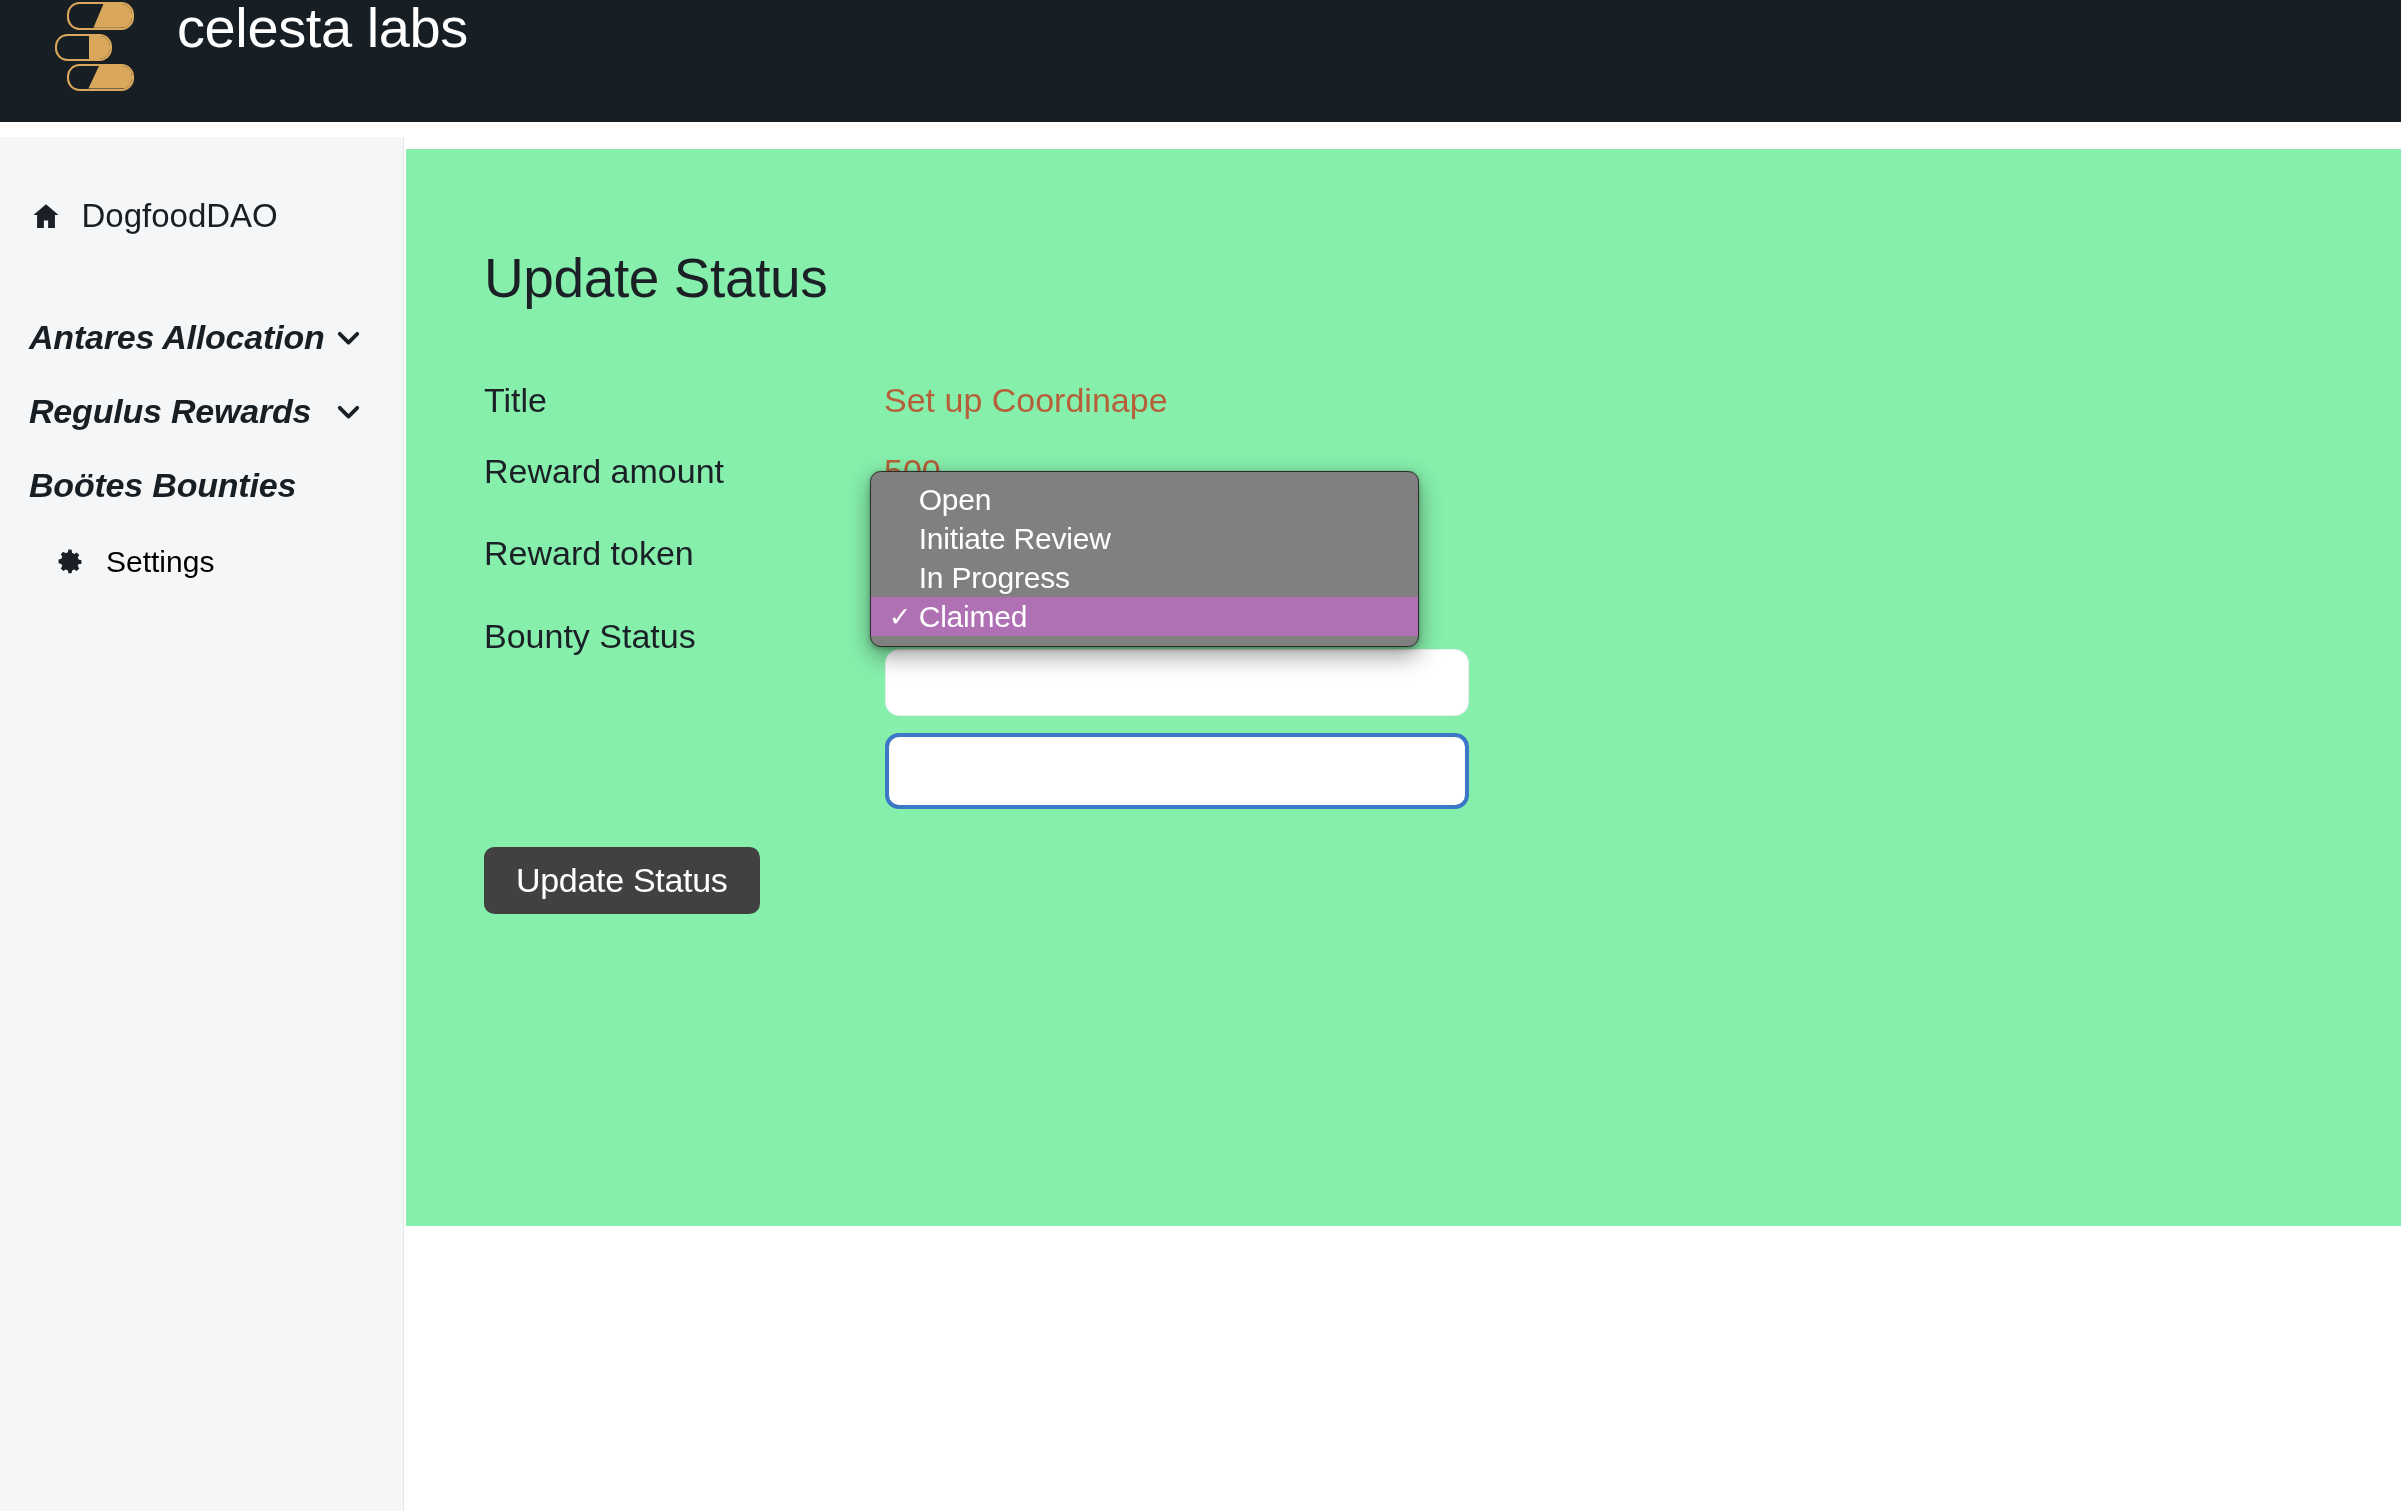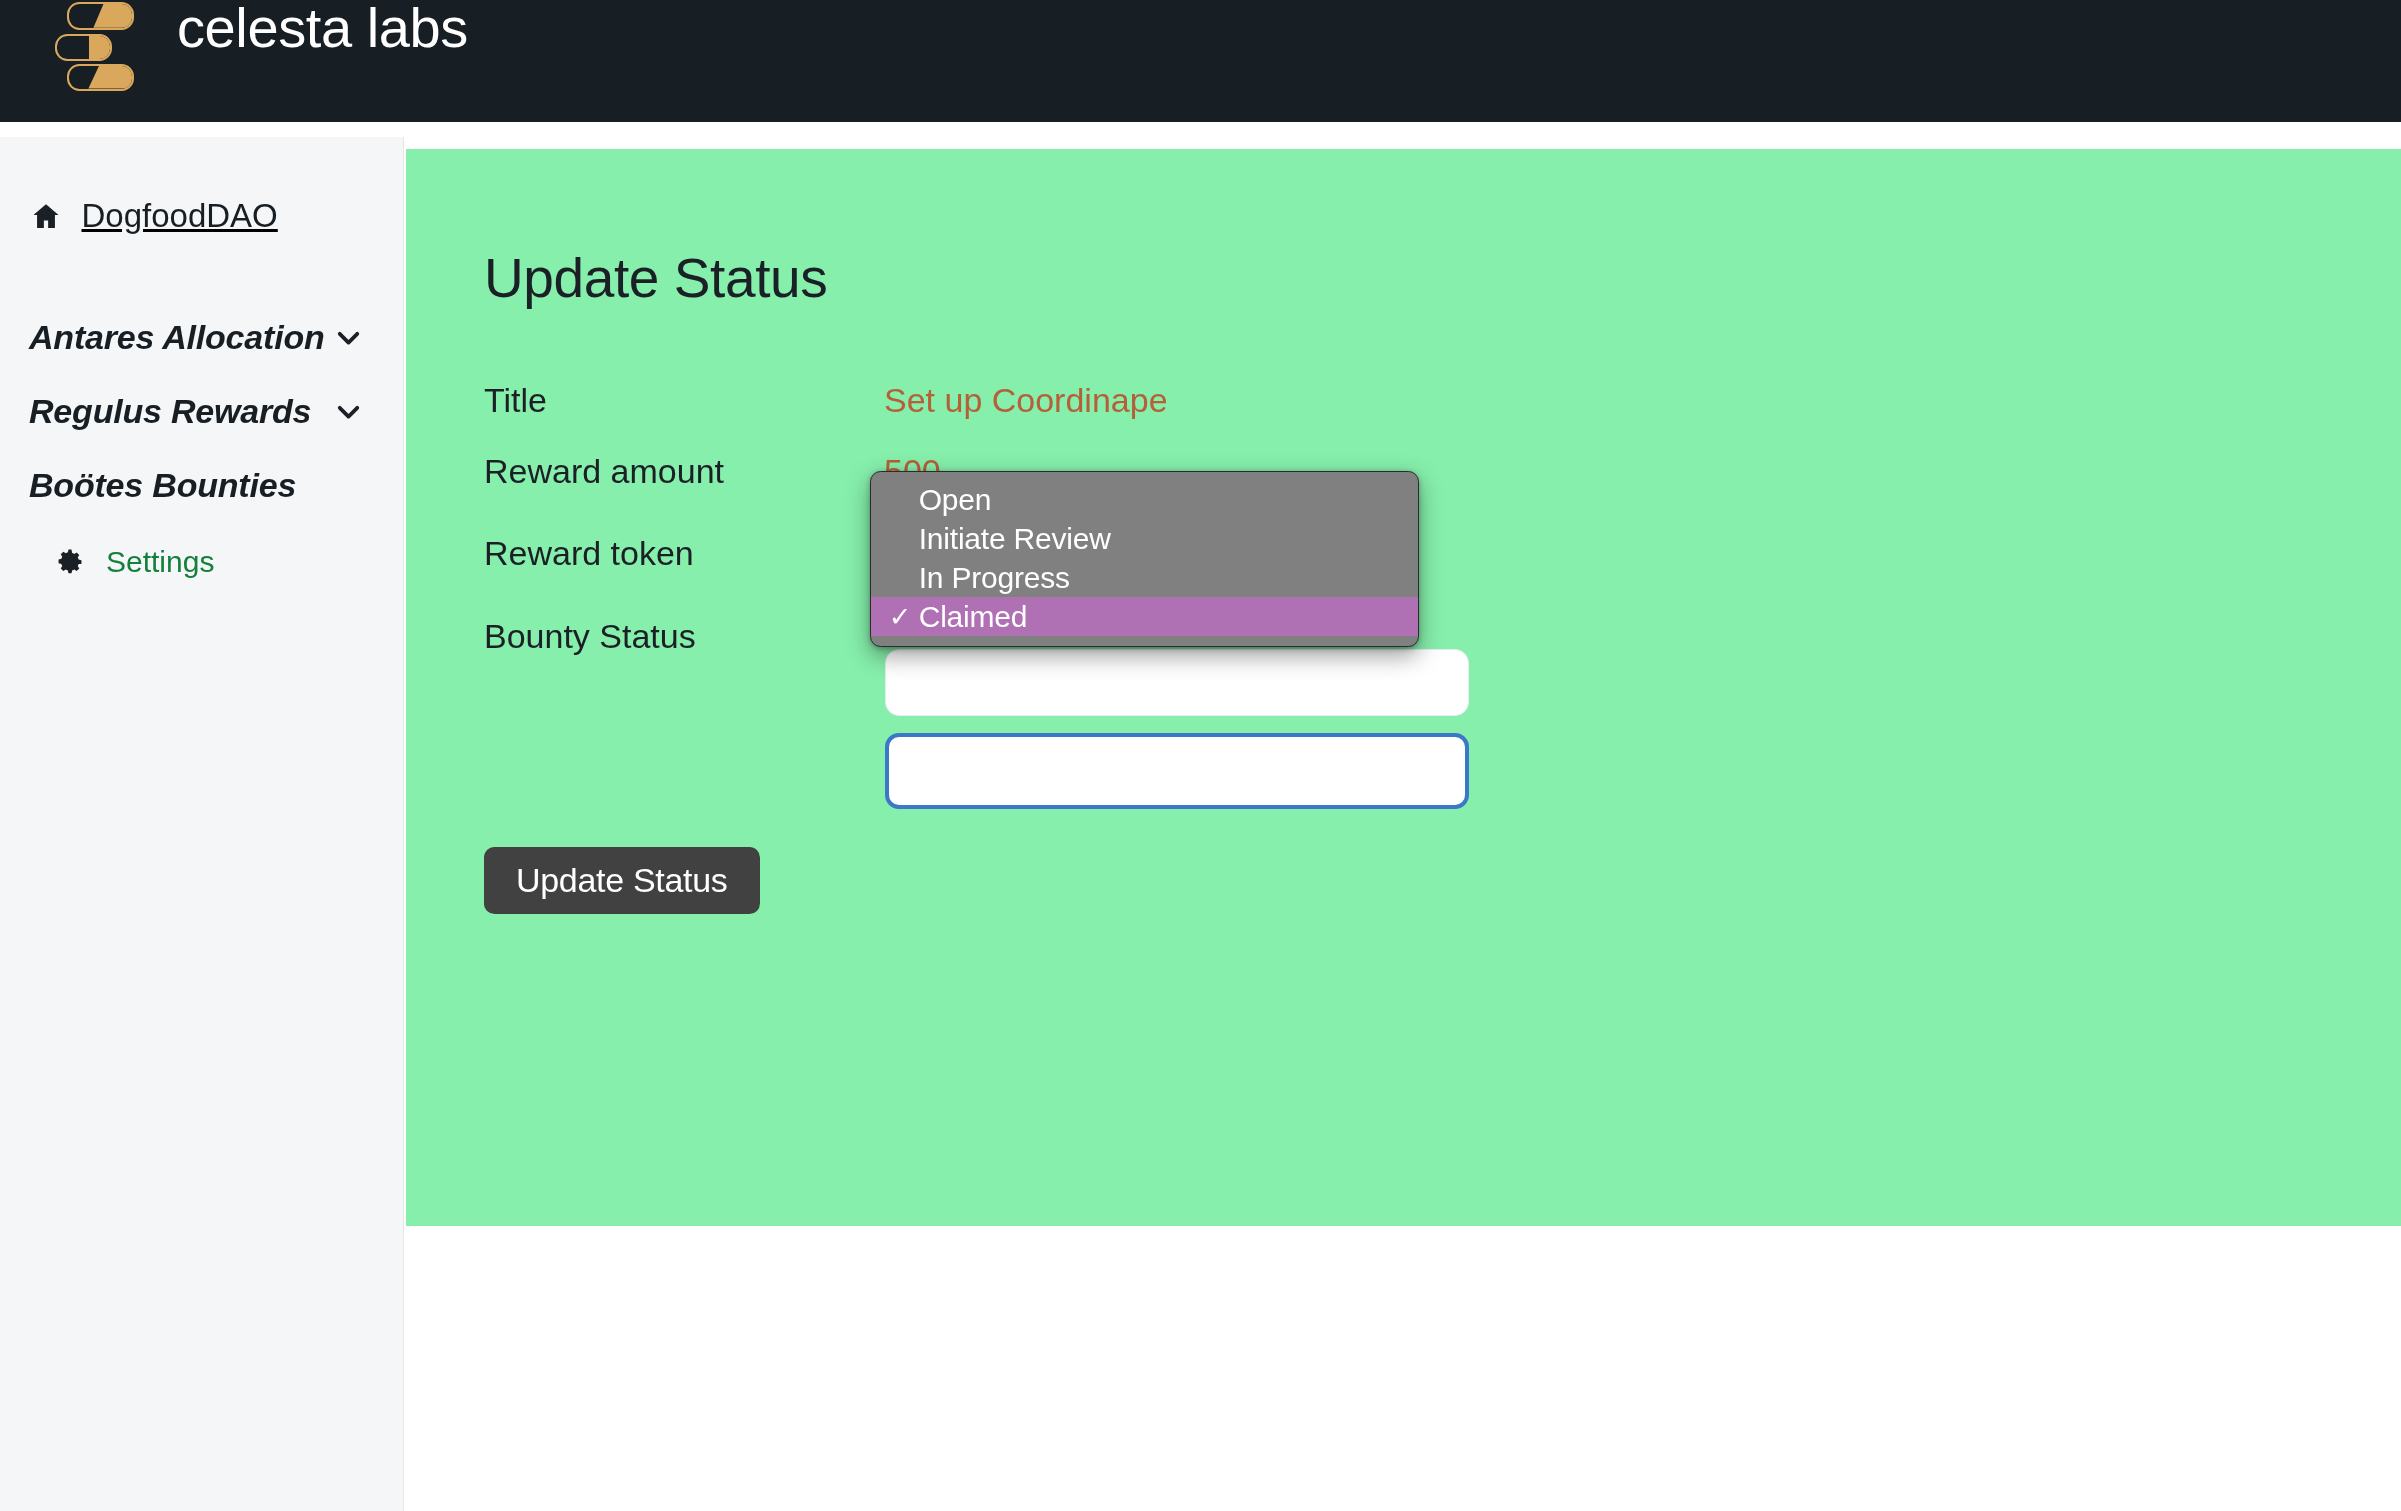--- a/index.html
+++ b/index.html
@@ -62,21 +62,20 @@
     background: #f5f6f7;
     border-right: 1.8px solid #e4e6e8;
     padding-top: 51px;
   }
   .nav-home {
     display: flex;
     align-items: center;
     padding: 0 0 0 30px;
     height: 55px;
     margin-bottom: 64px;
-    text-decoration: underline;
   }
   .nav-home .label {
     font-size: 33px;
     color: #171e24;
     font-weight: 400;
     margin-left: 19.5px;
   }
   .nav-group {
     display: flex;
     align-items: center;
@@ -94,21 +93,21 @@
   }
   .nav-sub {
     display: flex;
     align-items: center;
     padding-left: 55px;
     height: 55px;
     margin-bottom: 25px;
   }
   .nav-sub .label {
     font-size: 30px;
-    color: #15803d;
+    color: #000000;
     margin-left: 21px;
   }
   .icon { display: inline-flex; align-items: center; justify-content: center; flex: 0 0 auto; }
 
   
   .main {
     position: absolute;
     left: 406px; top: 149px;
     width: 1996px; height: 1077px;
     background: #86efac;

